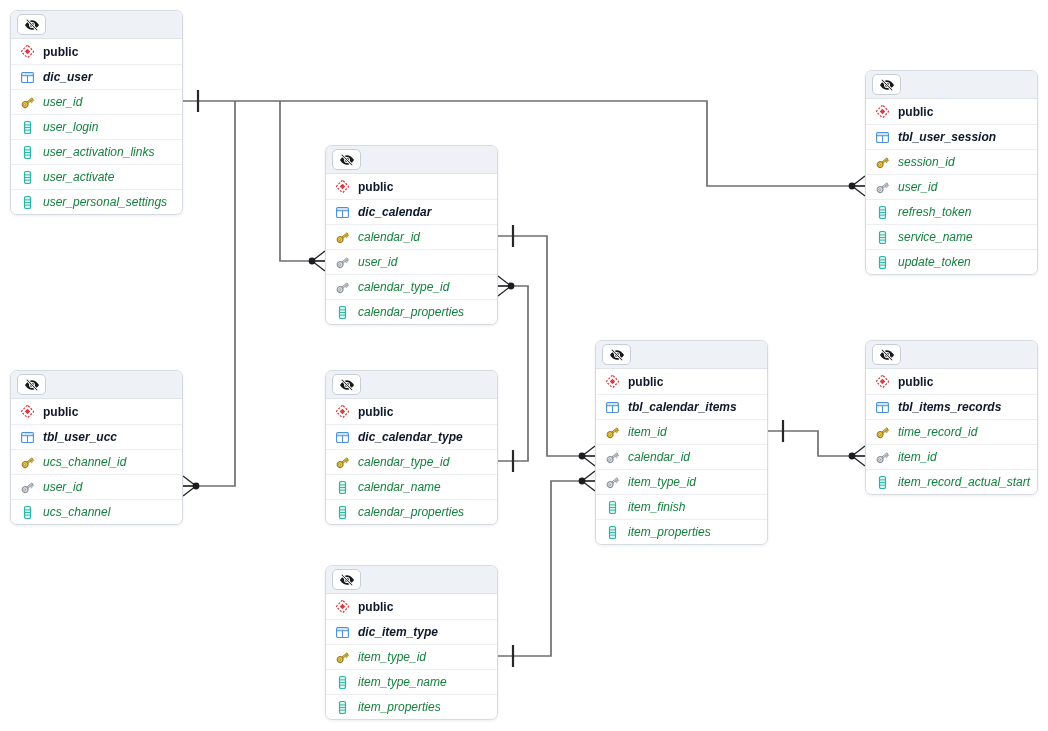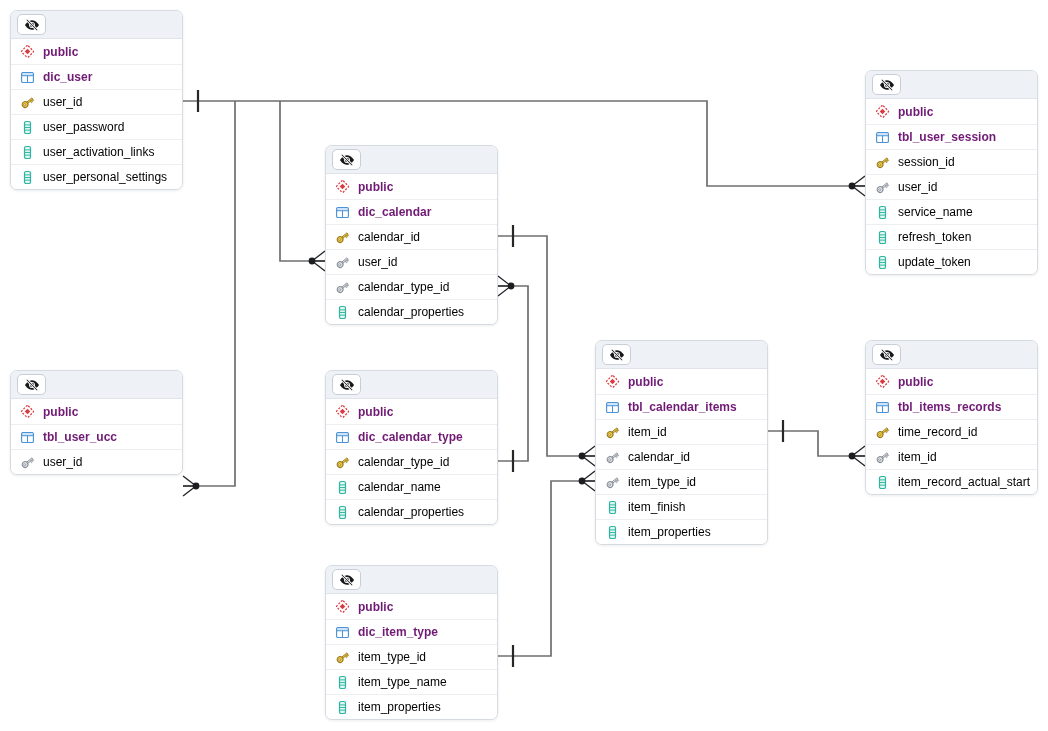--- a/index.html
+++ b/index.html
@@ -19,24 +19,24 @@
     display:flex;align-items:center;padding:0 6px;box-sizing:border-box;
   }
   .eye-btn{
     width:29px;height:21px;background:#fff;border:1px solid #c8ced7;border-radius:5px;
     display:flex;align-items:center;justify-content:center;padding:0;cursor:pointer;
   }
   .table-body .trow{
     height:25px;display:flex;align-items:center;gap:8px;padding:0 8px;
     box-sizing:border-box;background:#fff;
   }
-  .table-body .trow + .trow{border-top:1px solid #eceef2;}
+  .table-body .trow + .trow{border-top:1px solid #eceef2;font-style:italic;}
   .trow .icon{width:16px;height:16px;flex:0 0 16px;display:flex;align-items:center;justify-content:center;}
-  .trow .label{font-size:12px;color:#000000;white-space:nowrap;}
-  .trow.bold .label{font-weight:700;color:#701a75;}
+  .trow .label{font-size:12px;color:#15803d;white-space:nowrap;}
+  .trow.bold .label{font-weight:700;color:#0f172a;}
 </style>
 </head>
 <body>
 
 <div class="canvas">
   <svg id="edges-svg" width="1048" height="731">
       <g>
         <polyline points="183,101 707,101 707,186 865,186" fill="none" stroke="#6f6f6f" stroke-width="1.7"></polyline>
         <line x1="198" y1="90" x2="198" y2="112" stroke="#26272b" stroke-width="2.2"></line>
         <line x1="852" y1="186" x2="865" y2="176" stroke="#222327" stroke-width="1.3"></line>
@@ -140,32 +140,43 @@
           </div>
           <div class="trow">
             <span class="icon">
               <svg viewBox="0 0 16 16" width="15" height="15">
                 <rect x="4.8" y="1.6" width="6.4" height="12.8" rx="1.7" fill="#e2f6f1" stroke="#2db5a2" stroke-width="1.3"></rect>
                 <line x1="4.8" y1="5.2" x2="11.2" y2="5.2" stroke="#2db5a2" stroke-width="1"></line>
                 <line x1="4.8" y1="8" x2="11.2" y2="8" stroke="#2db5a2" stroke-width="1"></line>
                 <line x1="4.8" y1="10.8" x2="11.2" y2="10.8" stroke="#2db5a2" stroke-width="1"></line>
               </svg>
             </span>
-            <span class="label">user_password</span>
+            <span class="label">user_login</span>
           </div>
           <div class="trow">
             <span class="icon">
               <svg viewBox="0 0 16 16" width="15" height="15">
                 <rect x="4.8" y="1.6" width="6.4" height="12.8" rx="1.7" fill="#e2f6f1" stroke="#2db5a2" stroke-width="1.3"></rect>
                 <line x1="4.8" y1="5.2" x2="11.2" y2="5.2" stroke="#2db5a2" stroke-width="1"></line>
                 <line x1="4.8" y1="8" x2="11.2" y2="8" stroke="#2db5a2" stroke-width="1"></line>
                 <line x1="4.8" y1="10.8" x2="11.2" y2="10.8" stroke="#2db5a2" stroke-width="1"></line>
               </svg>
             </span>
             <span class="label">user_activation_links</span>
+          </div>
+          <div class="trow">
+            <span class="icon">
+              <svg viewBox="0 0 16 16" width="15" height="15">
+                <rect x="4.8" y="1.6" width="6.4" height="12.8" rx="1.7" fill="#e2f6f1" stroke="#2db5a2" stroke-width="1.3"></rect>
+                <line x1="4.8" y1="5.2" x2="11.2" y2="5.2" stroke="#2db5a2" stroke-width="1"></line>
+                <line x1="4.8" y1="8" x2="11.2" y2="8" stroke="#2db5a2" stroke-width="1"></line>
+                <line x1="4.8" y1="10.8" x2="11.2" y2="10.8" stroke="#2db5a2" stroke-width="1"></line>
+              </svg>
+            </span>
+            <span class="label">user_activate</span>
           </div>
           <div class="trow">
             <span class="icon">
               <svg viewBox="0 0 16 16" width="15" height="15">
                 <rect x="4.8" y="1.6" width="6.4" height="12.8" rx="1.7" fill="#e2f6f1" stroke="#2db5a2" stroke-width="1.3"></rect>
                 <line x1="4.8" y1="5.2" x2="11.2" y2="5.2" stroke="#2db5a2" stroke-width="1"></line>
                 <line x1="4.8" y1="8" x2="11.2" y2="8" stroke="#2db5a2" stroke-width="1"></line>
                 <line x1="4.8" y1="10.8" x2="11.2" y2="10.8" stroke="#2db5a2" stroke-width="1"></line>
               </svg>
             </span>
@@ -235,32 +246,32 @@
           </div>
           <div class="trow">
             <span class="icon">
               <svg viewBox="0 0 16 16" width="15" height="15">
                 <rect x="4.8" y="1.6" width="6.4" height="12.8" rx="1.7" fill="#e2f6f1" stroke="#2db5a2" stroke-width="1.3"></rect>
                 <line x1="4.8" y1="5.2" x2="11.2" y2="5.2" stroke="#2db5a2" stroke-width="1"></line>
                 <line x1="4.8" y1="8" x2="11.2" y2="8" stroke="#2db5a2" stroke-width="1"></line>
                 <line x1="4.8" y1="10.8" x2="11.2" y2="10.8" stroke="#2db5a2" stroke-width="1"></line>
               </svg>
             </span>
+            <span class="label">refresh_token</span>
+          </div>
+          <div class="trow">
+            <span class="icon">
+              <svg viewBox="0 0 16 16" width="15" height="15">
+                <rect x="4.8" y="1.6" width="6.4" height="12.8" rx="1.7" fill="#e2f6f1" stroke="#2db5a2" stroke-width="1.3"></rect>
+                <line x1="4.8" y1="5.2" x2="11.2" y2="5.2" stroke="#2db5a2" stroke-width="1"></line>
+                <line x1="4.8" y1="8" x2="11.2" y2="8" stroke="#2db5a2" stroke-width="1"></line>
+                <line x1="4.8" y1="10.8" x2="11.2" y2="10.8" stroke="#2db5a2" stroke-width="1"></line>
+              </svg>
+            </span>
             <span class="label">service_name</span>
-          </div>
-          <div class="trow">
-            <span class="icon">
-              <svg viewBox="0 0 16 16" width="15" height="15">
-                <rect x="4.8" y="1.6" width="6.4" height="12.8" rx="1.7" fill="#e2f6f1" stroke="#2db5a2" stroke-width="1.3"></rect>
-                <line x1="4.8" y1="5.2" x2="11.2" y2="5.2" stroke="#2db5a2" stroke-width="1"></line>
-                <line x1="4.8" y1="8" x2="11.2" y2="8" stroke="#2db5a2" stroke-width="1"></line>
-                <line x1="4.8" y1="10.8" x2="11.2" y2="10.8" stroke="#2db5a2" stroke-width="1"></line>
-              </svg>
-            </span>
-            <span class="label">refresh_token</span>
           </div>
           <div class="trow">
             <span class="icon">
               <svg viewBox="0 0 16 16" width="15" height="15">
                 <rect x="4.8" y="1.6" width="6.4" height="12.8" rx="1.7" fill="#e2f6f1" stroke="#2db5a2" stroke-width="1.3"></rect>
                 <line x1="4.8" y1="5.2" x2="11.2" y2="5.2" stroke="#2db5a2" stroke-width="1"></line>
                 <line x1="4.8" y1="8" x2="11.2" y2="8" stroke="#2db5a2" stroke-width="1"></line>
                 <line x1="4.8" y1="10.8" x2="11.2" y2="10.8" stroke="#2db5a2" stroke-width="1"></line>
               </svg>
             </span>
@@ -384,29 +395,54 @@
                 <line x1="1.7" y1="6.2" x2="14.3" y2="6.2" stroke="#4b92d6" stroke-width="1.1"></line>
                 <line x1="8" y1="6.2" x2="8" y2="13.3" stroke="#4b92d6" stroke-width="1.1"></line>
               </svg>
             </span>
             <span class="label">tbl_user_ucc</span>
           </div>
           <div class="trow">
             <span class="icon">
               <svg viewBox="0 0 16 16" width="15" height="15">
                 <g transform="rotate(-40 8 8)">
+                  <rect x="7" y="7.2" width="7.7" height="1.7" fill="#f1cb3a" stroke="#96781f" stroke-width="0.9"></rect>
+                  <rect x="11" y="8.9" width="1.4" height="2.1" fill="#f1cb3a" stroke="#96781f" stroke-width="0.7"></rect>
+                  <rect x="13.3" y="8.9" width="1.2" height="1.6" fill="#f1cb3a" stroke="#96781f" stroke-width="0.7"></rect>
+                  <circle cx="4.6" cy="8" r="3.1" fill="#f1cb3a" stroke="#96781f" stroke-width="1.1"></circle>
+                  <circle cx="4.2" cy="8" r="1.1" fill="#fff" stroke="#96781f" stroke-width="0.8"></circle>
+                </g>
+              </svg>
+            </span>
+            <span class="label">ucs_channel_id</span>
+          </div>
+          <div class="trow">
+            <span class="icon">
+              <svg viewBox="0 0 16 16" width="15" height="15">
+                <g transform="rotate(-40 8 8)">
                   <rect x="7" y="7.2" width="7.7" height="1.7" fill="#dfe2e6" stroke="#868d95" stroke-width="0.9"></rect>
                   <rect x="11" y="8.9" width="1.4" height="2.1" fill="#dfe2e6" stroke="#868d95" stroke-width="0.7"></rect>
                   <rect x="13.3" y="8.9" width="1.2" height="1.6" fill="#dfe2e6" stroke="#868d95" stroke-width="0.7"></rect>
                   <circle cx="4.6" cy="8" r="3.1" fill="#dfe2e6" stroke="#868d95" stroke-width="1.1"></circle>
                   <circle cx="4.2" cy="8" r="1.1" fill="#fff" stroke="#868d95" stroke-width="0.8"></circle>
                 </g>
               </svg>
             </span>
             <span class="label">user_id</span>
+          </div>
+          <div class="trow">
+            <span class="icon">
+              <svg viewBox="0 0 16 16" width="15" height="15">
+                <rect x="4.8" y="1.6" width="6.4" height="12.8" rx="1.7" fill="#e2f6f1" stroke="#2db5a2" stroke-width="1.3"></rect>
+                <line x1="4.8" y1="5.2" x2="11.2" y2="5.2" stroke="#2db5a2" stroke-width="1"></line>
+                <line x1="4.8" y1="8" x2="11.2" y2="8" stroke="#2db5a2" stroke-width="1"></line>
+                <line x1="4.8" y1="10.8" x2="11.2" y2="10.8" stroke="#2db5a2" stroke-width="1"></line>
+              </svg>
+            </span>
+            <span class="label">ucs_channel</span>
           </div>
         </div>
       </div>
       <div class="table-card" style="left: 325px; top: 370px; width: 173px;">
         <div class="table-header">
           <button class="eye-btn">
             <svg viewBox="0 0 16 16" width="14" height="14" fill="#17181a">
               <path d="m10.79 12.912-1.614-1.615a3.5 3.5 0 0 1-4.474-4.474l-2.06-2.06C.938 6.278 0 8 0 8s3 5.5 8 5.5a7 7 0 0 0 2.79-.588M5.21 3.088A7 7 0 0 1 8 2.5c5 0 8 5.5 8 5.5s-.939 1.721-2.641 3.238l-2.062-2.062a3.5 3.5 0 0 0-4.474-4.474z"></path>
               <path d="M5.525 7.646a2.5 2.5 0 0 0 2.829 2.829zm4.95.708-2.829-2.83a2.5 2.5 0 0 1 2.829 2.829zm3.171 6-12-12 .708-.708 12 12z"></path>
             </svg>

